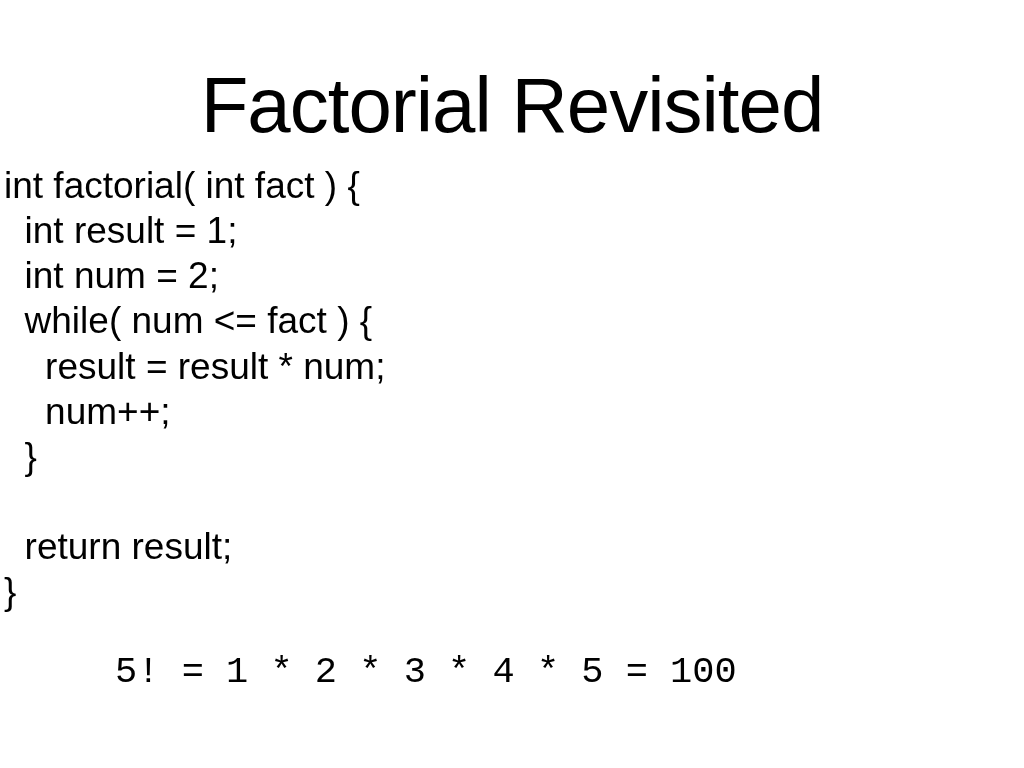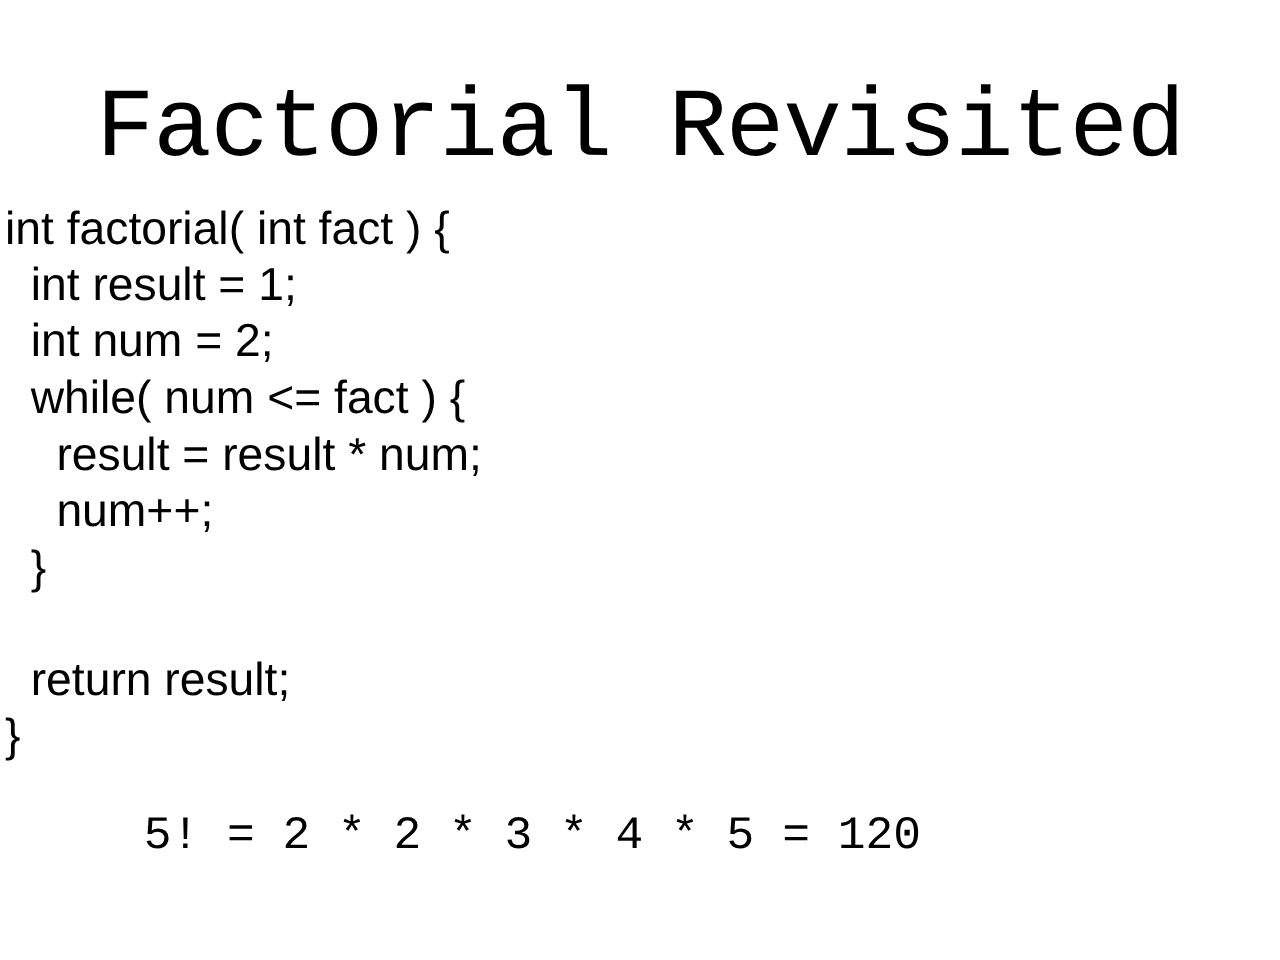--- a/index.html
+++ b/index.html
@@ -13,21 +13,21 @@
     background: #ffffff;
     overflow: hidden;
     position: relative;
   }
   .slide {
     width: 100%;
     height: 100%;
     padding: 60px 0 0 0;
   }
   .title {
-    font-family: Liberation Mono, monospace;
+    font-family: Liberation Sans, sans-serif;
     font-size: 78px;
     font-weight: 400;
     text-align: center;
     color: #000;
     letter-spacing: -1px;
     margin-bottom: 12px;
   }
   .code {
     font-family: Liberation Sans, sans-serif;
     font-size: 37px;
@@ -54,14 +54,14 @@
   <div class="code">int factorial( int fact ) {
   int result = 1;
   int num = 2;
   while( num &lt;= fact ) {
     result = result * num;
     num++;
   }
 
   return result;
 }</div>
-  <div class="example">     5! = 2 * 2 * 3 * 4 * 5 = 120</div>
+  <div class="example">     5! = 1 * 2 * 3 * 4 * 5 = 100</div>
 </div>
 
 </body></html>

